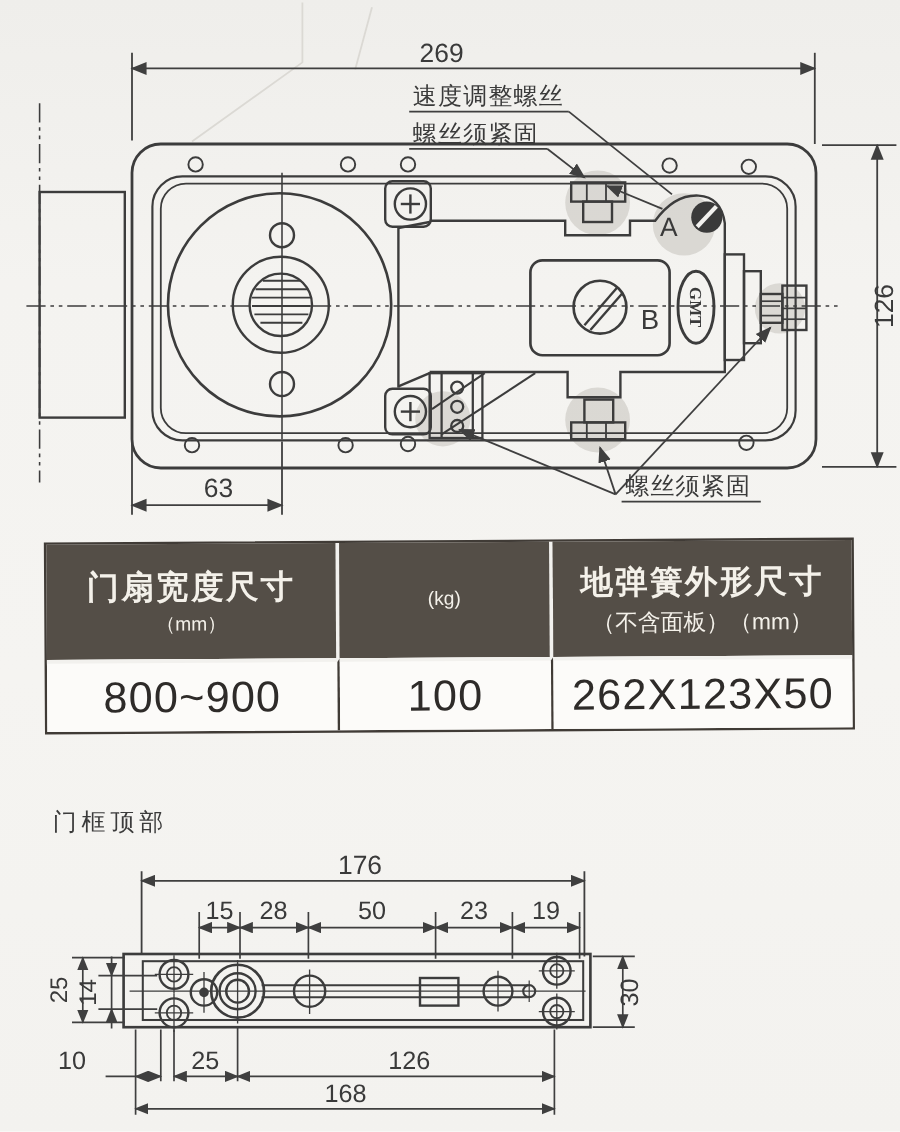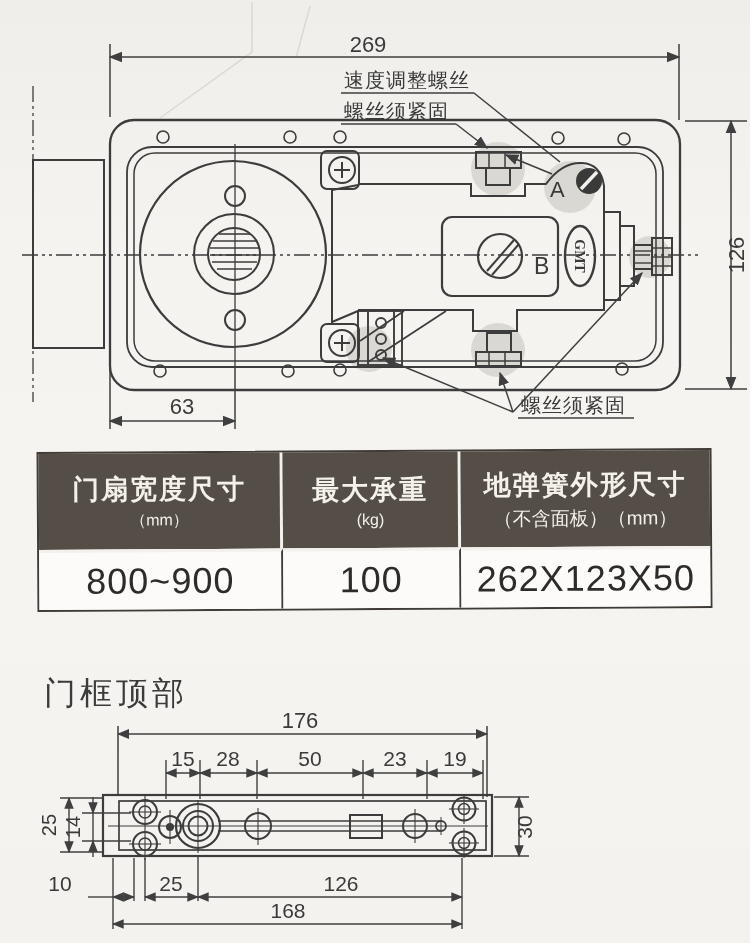--- a/index.html
+++ b/index.html
@@ -25,21 +25,21 @@
   .hcell:not(:nth-child(3)){border-right:3px solid #f2f1ee;}
   .h-title{font-size:27px; font-weight:bold; letter-spacing:2px;}
   .h-unit{font-size:16px;}
   .hcell.c3 .h-unit{font-size:19px; letter-spacing:0px;}
   .dcell{
     background:#fcfbf9; color:#2e2b29; display:flex; align-items:center; justify-content:center;
     font-size:36px; letter-spacing:1px; border-top:3px solid #f2f1ee;
   }
   .dcell:not(:last-child){border-right:2px solid #403b36;}
   .section-title{
-    position:absolute; left:44px; top:672px; font-size:32px; color:#3b3b3b;
+    position:absolute; left:44px; top:672px; font-size:20px; color:#3b3b3b;
     letter-spacing:4px; font-weight:500;
   }
 </style>
 </head>
 <body>
 
 <div class="page">
 
   <svg width="750" height="445" viewBox="0 0 750 445">
     <defs>
@@ -212,21 +212,20 @@
     </g>
     <text class="dimtxt" x="182" y="414" text-anchor="middle">63</text>
   </svg>
 
   <div class="spec-table">
     <div class="hcell c1">
       <div class="h-title">门扇宽度尺寸</div>
       <div class="h-unit">（mm）</div>
     </div>
     <div class="hcell c2">
-      <div class="h-title">最大承重</div>
       <div class="h-unit">(kg)</div>
     </div>
     <div class="hcell c3">
       <div class="h-title">地弹簧外形尺寸</div>
       <div class="h-unit">（不含面板）（mm）</div>
     </div>
     <div class="dcell">800~900</div>
     <div class="dcell">100</div>
     <div class="dcell">262X123X50</div>
   </div>

